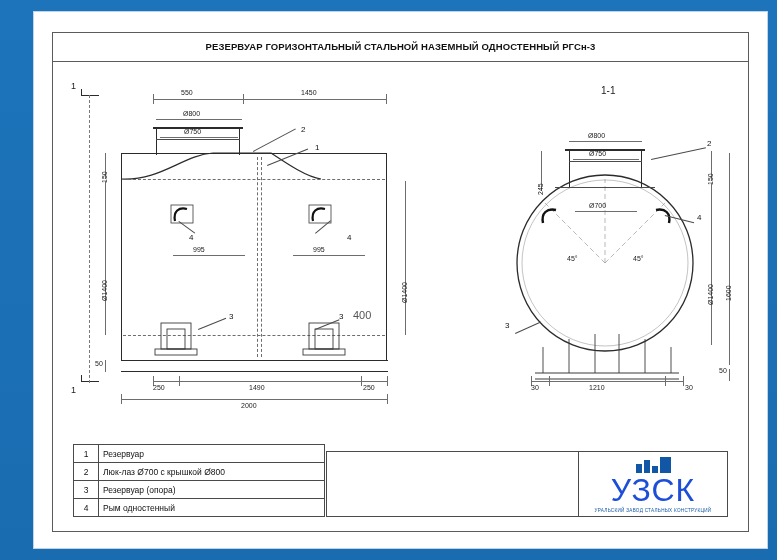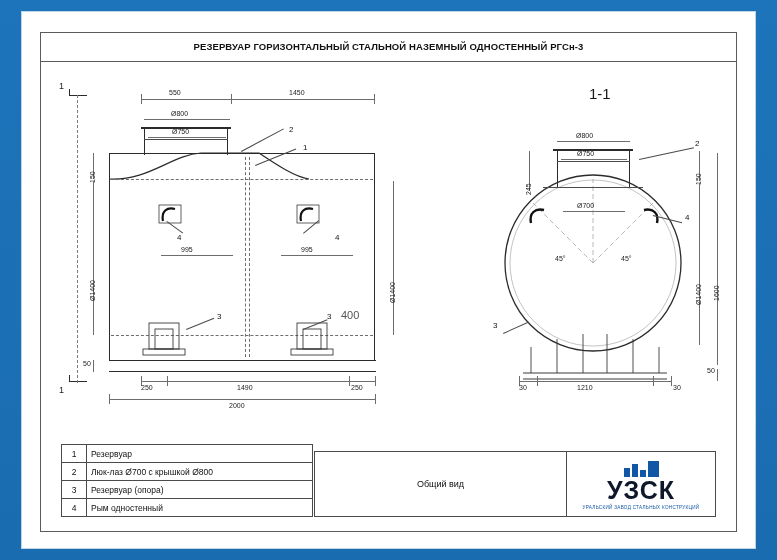--- a/index.html
+++ b/index.html
@@ -14,21 +14,21 @@
     overflow: hidden;
   }
   #page {
     position: relative;
     width: 777px;
     height: 560px;
     background: linear-gradient(180deg, #1d74ba 0%, #1a6cb0 100%);
   }
   #sheet {
     position: absolute;
-    left: 22px;
+    left: 34px;
     top: 12px;
     width: 733px;
     height: 536px;
     background: #ffffff;
     box-shadow: 0 0 0 1px #bfd4e4;
   }
   #frame {
     position: absolute;
     left: 18px;
     top: 20px;
@@ -151,23 +151,23 @@
     justify-content: center;
     padding-top: 2px;
   }
   #logo-mark {
     display: flex;
     align-items: flex-end;
     gap: 2px;
     margin-bottom: 1px;
   }
   #logo-word {
-    font-size: 25px;
-    font-weight: bold;
-    color: #0f172a;
+    font-size: 32px;
+    font-weight: normal;
+    color: #1d4ed8;
     letter-spacing: 1px;
     line-height: 1;
   }
   #logo-sub {
     font-size: 4.6px;
     color: #1257a5;
     letter-spacing: 0.3px;
     margin-top: 2px;
   }
   .logo-bar { background: #1257a5; }
@@ -295,21 +295,21 @@
 
         <div class="ln thin" style="left:126px; top:188px; width:20px; height:1px; transform:rotate(36deg); transform-origin:0 0;"></div>
         <div class="num" style="left:136px; top:200px;">4</div>
 
         <div class="ln thin" style="left:278px; top:188px; width:20px; height:1px; transform:rotate(140deg); transform-origin:0 0;"></div>
         <div class="num" style="left:294px; top:200px;">4</div>
       </div>
 
       <div>
 
-        <div class="lbl" style="left:548px; top:52px; font-size:15px;">1-1</div>
+        <div class="lbl" style="left:548px; top:52px; font-size:10px;">1-1</div>
 
         <svg style="position:absolute; left:462px; top:140px; width:180px; height:180px;">
           <circle cx="90" cy="90" r="88" fill="none" stroke="#2b2b2b" stroke-width="1.3"></circle>
           <circle cx="90" cy="90" r="83" fill="none" stroke="#9a9a9a" stroke-width="0.6"></circle>
           <line x1="90" y1="90" x2="28" y2="28" stroke="#8a8a8a" stroke-width="0.6" stroke-dasharray="5,3"></line>
           <line x1="90" y1="90" x2="152" y2="28" stroke="#8a8a8a" stroke-width="0.6" stroke-dasharray="5,3"></line>
           <line x1="90" y1="90" x2="90" y2="6" stroke="#8a8a8a" stroke-width="0.6" stroke-dasharray="5,3"></line>
         </svg>
         <div class="lbl" style="left:514px; top:222px;">45°</div>
         <div class="lbl" style="left:580px; top:222px;">45°</div>
@@ -396,21 +396,20 @@
           </tr>
           <tr>
             <td class="n">4</td>
             <td>Рым одностенный</td>
           </tr>
         </tbody>
       </table>
 
       <div id="stamp">
         <div id="stamp-text">
-          <div id="stamp-row2">Общий вид</div>
         </div>
         <div id="stamp-logo">
           <div id="logo-mark">
             <div class="logo-bar" style="width:6px;height:9px;"></div>
             <div class="logo-bar" style="width:6px;height:13px;"></div>
             <div class="logo-bar" style="width:6px;height:7px;"></div>
             <div class="logo-bar" style="width:11px;height:16px;"></div>
           </div>
           <div id="logo-word">УЗСК</div>
           <div id="logo-sub">УРАЛЬСКИЙ ЗАВОД СТАЛЬНЫХ КОНСТРУКЦИЙ</div>

